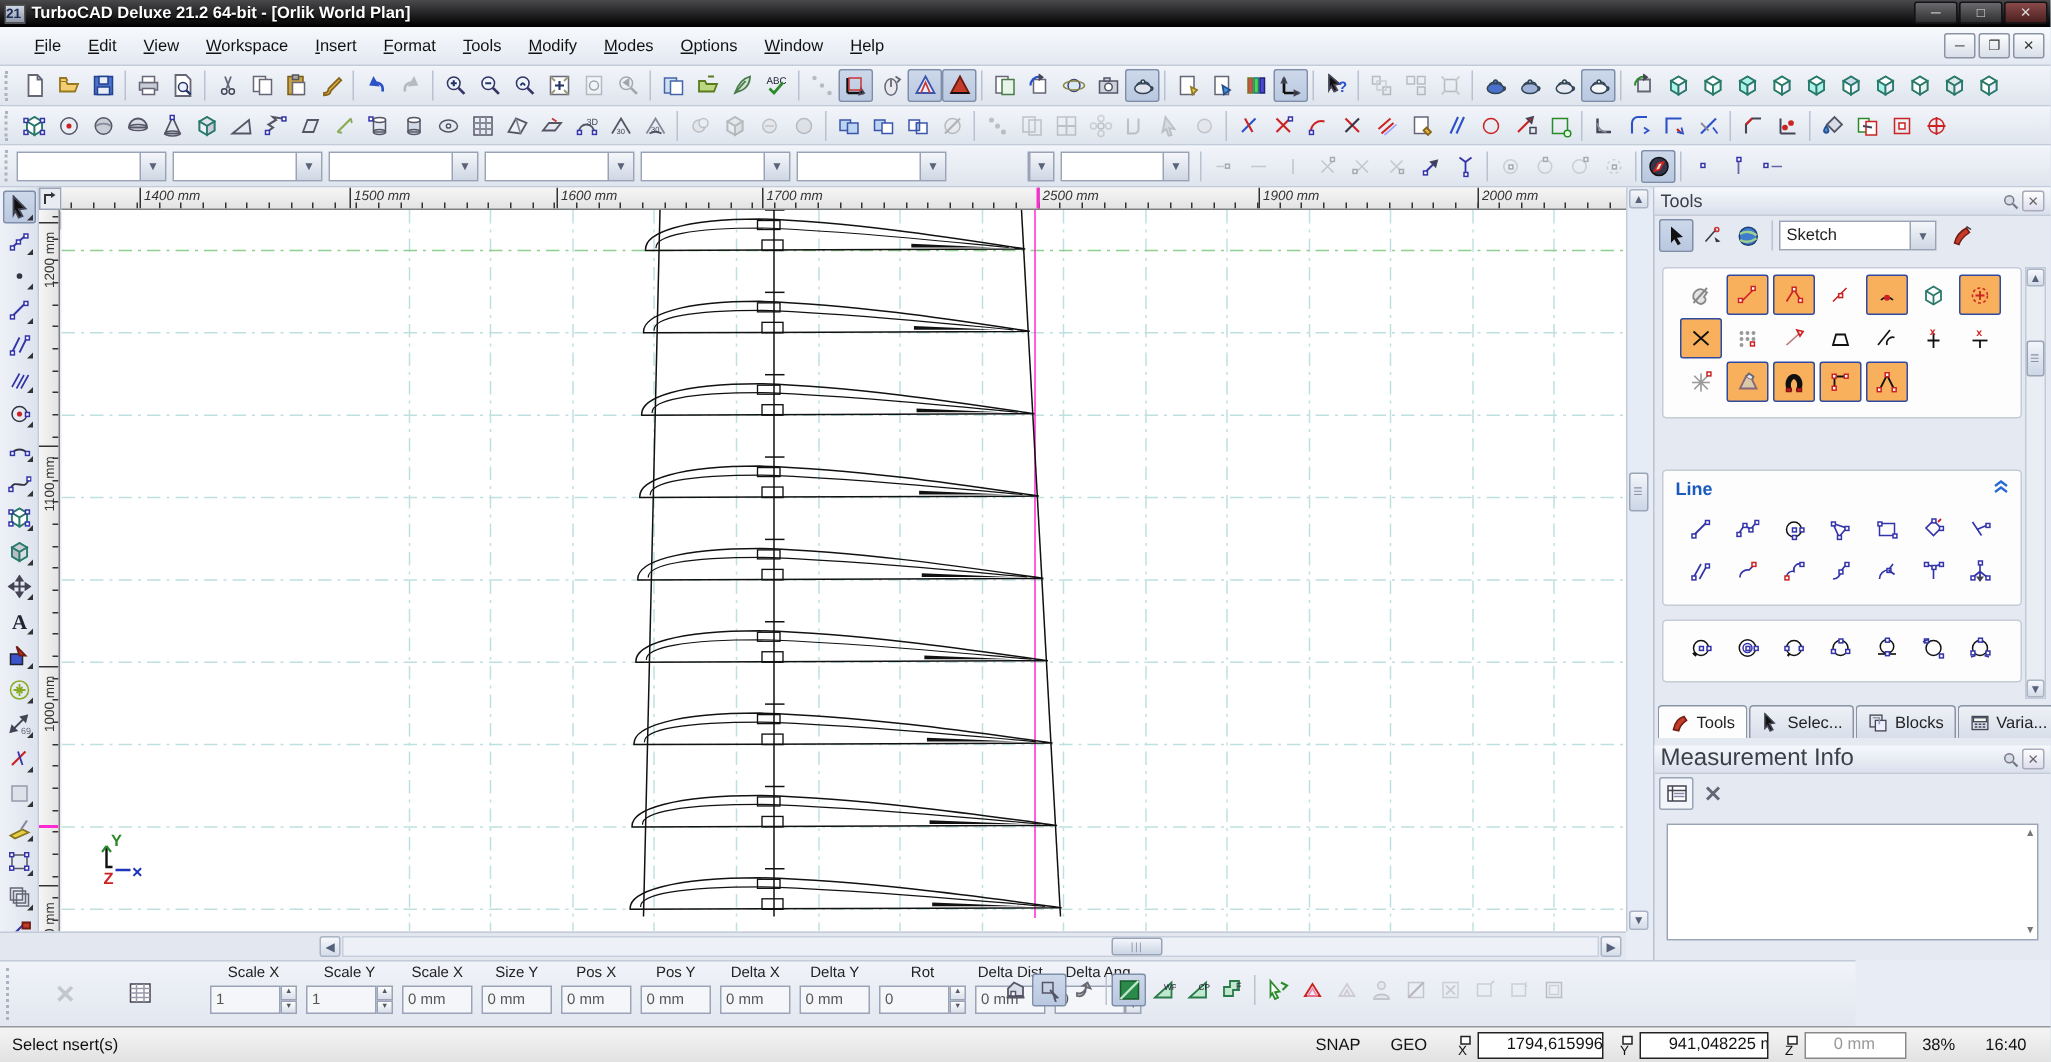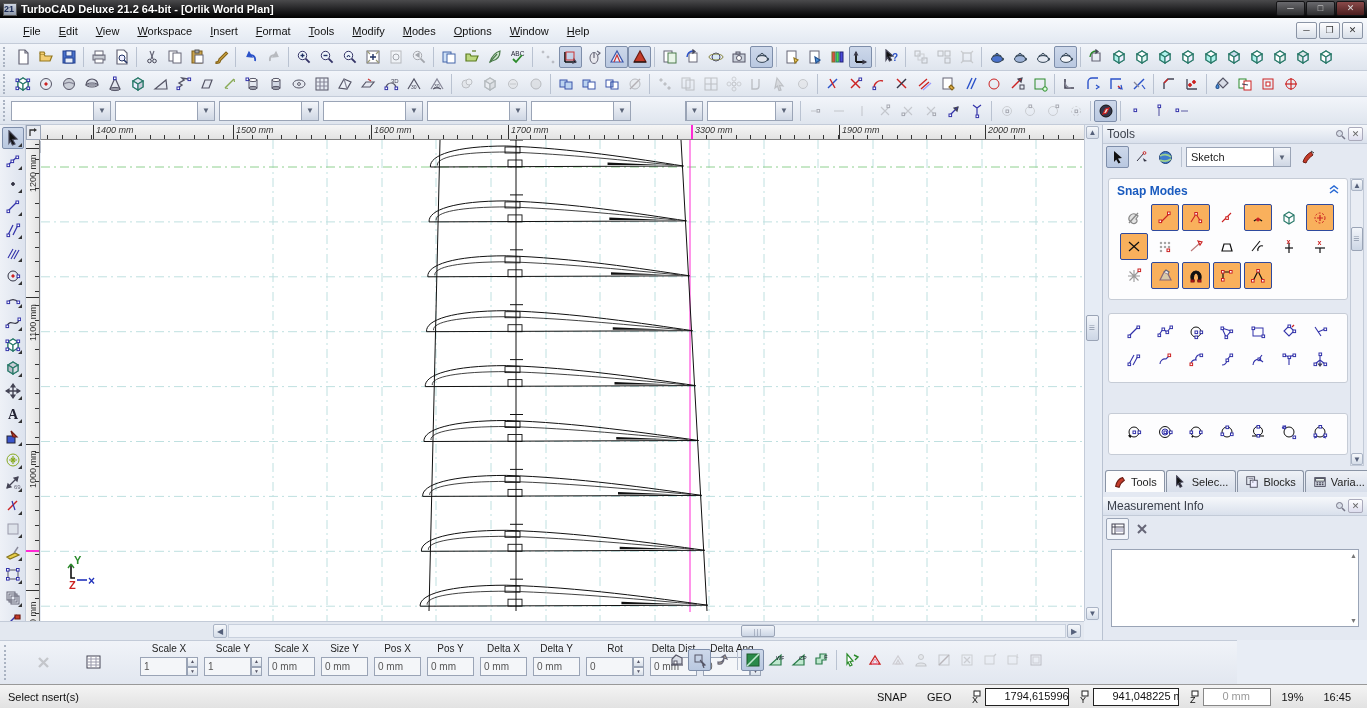--- a/index.html
+++ b/index.html
@@ -1278,21 +1278,21 @@
       <div class="tick" style="left: 1031.5px; height: 4px;"></div>
       <div class="tick" style="left: 52px; height: 14px;"></div>
       <div class="lab" style="left: 55px;">1400 mm</div>
       <div class="tick" style="left: 192px; height: 14px;"></div>
       <div class="lab" style="left: 195px;">1500 mm</div>
       <div class="tick" style="left: 330px; height: 14px;"></div>
       <div class="lab" style="left: 333px;">1600 mm</div>
       <div class="tick" style="left: 467px; height: 14px;"></div>
       <div class="lab" style="left: 470px;">1700 mm</div>
       <div class="tick" style="left: 651px; height: 14px;"></div>
-      <div class="lab" style="left: 654px;">3300 mm</div>
+      <div class="lab" style="left: 654px;">2500 mm</div>
       <div class="tick" style="left: 798px; height: 14px;"></div>
       <div class="lab" style="left: 801px;">1900 mm</div>
       <div class="tick" style="left: 944px; height: 14px;"></div>
       <div class="lab" style="left: 947px;">2000 mm</div>
       <div class="tick pinkmark" style="left: 650px; height: 14px; width: 2px;"></div>
     </div>
   <div id="vruler" class="vruler">
       <div class="tick" style="top: 4px; width: 4px;"></div>
       <div class="tick" style="top: 18.65px; width: 4px;"></div>
       <div class="tick" style="top: 33.3px; width: 4px;"></div>
@@ -1483,27 +1483,20 @@
       </div>
       <span class="tb-btn">
           <svg width="16" height="16" viewBox="0 0 16 16">
             <path d="M3 13c1-4 4-8 8-10l2 3c-3 2-6 5-7 8z" fill="#c43b2a" stroke="#6e1c12"></path>
             <path d="M11 2l3 2" stroke="#333"></path>
           </svg>
         </span>
     </div>
 
     <div class="group" style="top:53px;">
-      <div class="ghead">
-        <span>Snap Modes</span>
-          <span class="sp"></span>
-        <span><svg width="14" height="12" viewBox="0 0 14 12">
-              <path d="M3 6l4-3 4 3M3 10l4-3 4 3" fill="none" stroke="#2a6ad4" stroke-width="1.5"></path>
-            </svg></span>
-      </div>
       <div id="snap-grid" class="snapgrid">
           <div class="snapcell">
             <svg width="16" height="16" viewBox="0 0 16 16">
               <path d="M3 10c-1-4 3-7 6-6l3 2-2 3c3 2-1 6-4 4z" fill="#e4e4e4" stroke="#888" stroke-width="1.2"></path>
               <line x1="3" y1="13" x2="12" y2="3" stroke="#888" stroke-width="1.3"></line>
             </svg>
           </div>
           <div class="snapcell active">
             <svg width="16" height="16" viewBox="0 0 16 16">
               <line x1="4" y1="12" x2="12" y2="4" stroke="#c22" stroke-width="1.1"></line>
@@ -1626,20 +1619,27 @@
               <rect x="1.5" y="11.5" width="2.6" height="2.6" fill="#fff" stroke="#c22"></rect>
               <rect x="11.5" y="11.5" width="2.6" height="2.6" fill="#fff" stroke="#c22"></rect>
             </svg>
           </div>
           <div class="snapcell"></div>
           <div class="snapcell"></div>
         </div>
     </div>
 
     <div class="group" style="top:188px;">
+      <div class="ghead">
+        <span>Line</span>
+          <span class="sp"></span>
+        <span><svg width="14" height="12" viewBox="0 0 14 12">
+              <path d="M3 6l4-3 4 3M3 10l4-3 4 3" fill="none" stroke="#2a6ad4" stroke-width="1.5"></path>
+            </svg></span>
+      </div>
       <div id="line-grid" class="snapgrid" style="grid-auto-rows:28px;">
           <div class="snapcell">
             <svg width="16" height="16" viewBox="0 0 16 16">
               <line x1="3" y1="12" x2="12" y2="3" stroke="#33a" stroke-width="1.2"></line>
               <rect x="2" y="11" width="2.6" height="2.6" fill="#fff" stroke="#33a"></rect>
               <rect x="11" y="2" width="2.6" height="2.6" fill="#fff" stroke="#33a"></rect>
             </svg>
           </div>
           <div class="snapcell">
             <svg width="16" height="16" viewBox="0 0 16 16">
@@ -1839,21 +1839,21 @@
             <rect x="3" y="4" width="10" height="3" fill="#eef8ee" stroke="#445"></rect>
             <path d="M4 9h2M7 9h2M10 9h2M4 11h2M7 11h2M10 11h2" fill="none" stroke="#445" stroke-width="1.2"></path>
           </svg>
           <span>Varia...</span>
         </div>
       </div>
   </div>
 
   <div class="mpanel">
     <div class="ptitle">
-      <span style="font-size:12px;">Measurement Info</span>
+      <span style="font-size:16px;">Measurement Info</span>
       <span class="sp"></span>
       <span class="picon">
           <svg width="11" height="11" viewBox="0 0 11 11">
             <circle cx="4.5" cy="4.5" r="3" fill="#d8dee8" stroke="#778"></circle>
             <path d="M7 7l3 3" stroke="#778" stroke-width="1.5"></path>
           </svg>
         </span>
       <span class="picon" style="border:1px solid #aab; background:linear-gradient(#fff,#dde);">✕</span>
     </div>
     <div class="ptoolrow">
@@ -2093,17 +2093,17 @@
         </svg>
       <span class="st-field" style="width:86px;">941,048225 m</span>
     </span>
     <span class="st-xyz">
       <svg width="12" height="14" viewBox="0 0 12 14">
           <rect x="3" y="1" width="6" height="5" fill="#fff" stroke="#222"></rect>
           <text x="1" y="13" font-size="9" fill="#111" font-family="Liberation Sans">Z</text>
         </svg>
       <span class="st-field dim" style="width:68px; border-color:#888;">0 mm</span>
     </span>
-    <span class="st-item">19%</span>
-    <span class="st-item" style="padding-right:16px;">16:45</span>
+    <span class="st-item">38%</span>
+    <span class="st-item" style="padding-right:16px;">16:40</span>
   </div>
 
 </div>
 
 </body></html>

